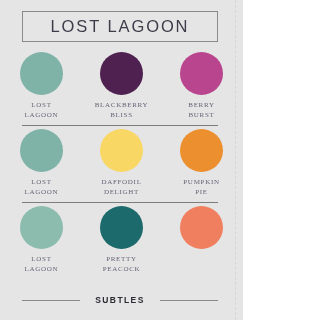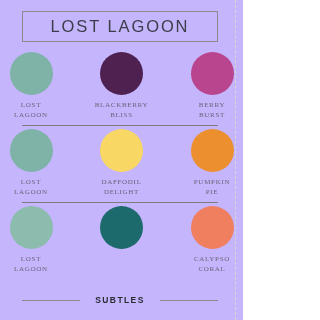--- a/index.html
+++ b/index.html
@@ -12,21 +12,21 @@
     height: 320px;
     overflow: hidden;
     font-family: "Liberation Serif", serif;
     position: relative;
   }
   .page {
     width: 243px;
     height: 320px;
     box-sizing: border-box;
     position: relative;
-    background: #c4b5fd;
+    background: #e5e5e5;
   }
   
   .edge-rule {
     position: absolute;
     top: 0;
     bottom: 0;
     right: 7px;
     width: 0;
     border-left: 1px dashed #d6d6d6;
   }
@@ -57,21 +57,21 @@
     left: 0;
     top: 49px;
     width: 243px;
   }
   .row {
     position: relative;
     height: 77px;
   }
   .swatches {
     display: flex;
-    justify-content: space-between;
+    justify-content: center;
     gap: 18px;
     padding-top: 3px;
   }
   .swatch {
     width: 62px;
     display: flex;
     flex-direction: column;
     align-items: center;
   }
   .dot {
@@ -180,25 +180,25 @@
 
     <div class="row">
       <div class="swatches">
         <div class="swatch">
           <div class="dot" style="background: rgb(140, 188, 174);"></div>
           <div class="swatch-label">LOST
 LAGOON</div>
         </div>
         <div class="swatch">
           <div class="dot" style="background: rgb(29, 106, 108);"></div>
+          <div class="swatch-label">PRETTY
+PEACOCK</div>
         </div>
         <div class="swatch">
           <div class="dot" style="background: rgb(239, 127, 95);"></div>
-          <div class="swatch-label">CALYPSO
-CORAL</div>
         </div>
       </div>
     </div>
 
   </div>
 
   <div class="footer">
     <div class="footer-line"></div>
     <div class="footer-text">SUBTLES</div>
     <div class="footer-line"></div>

